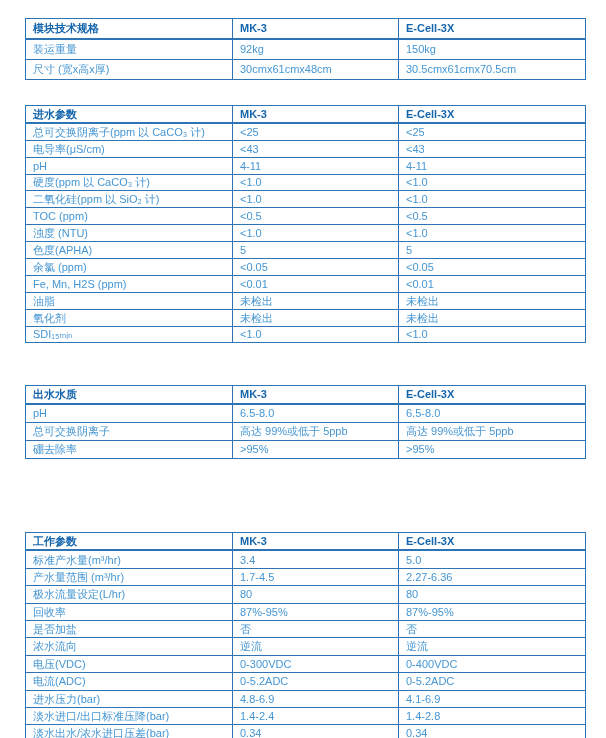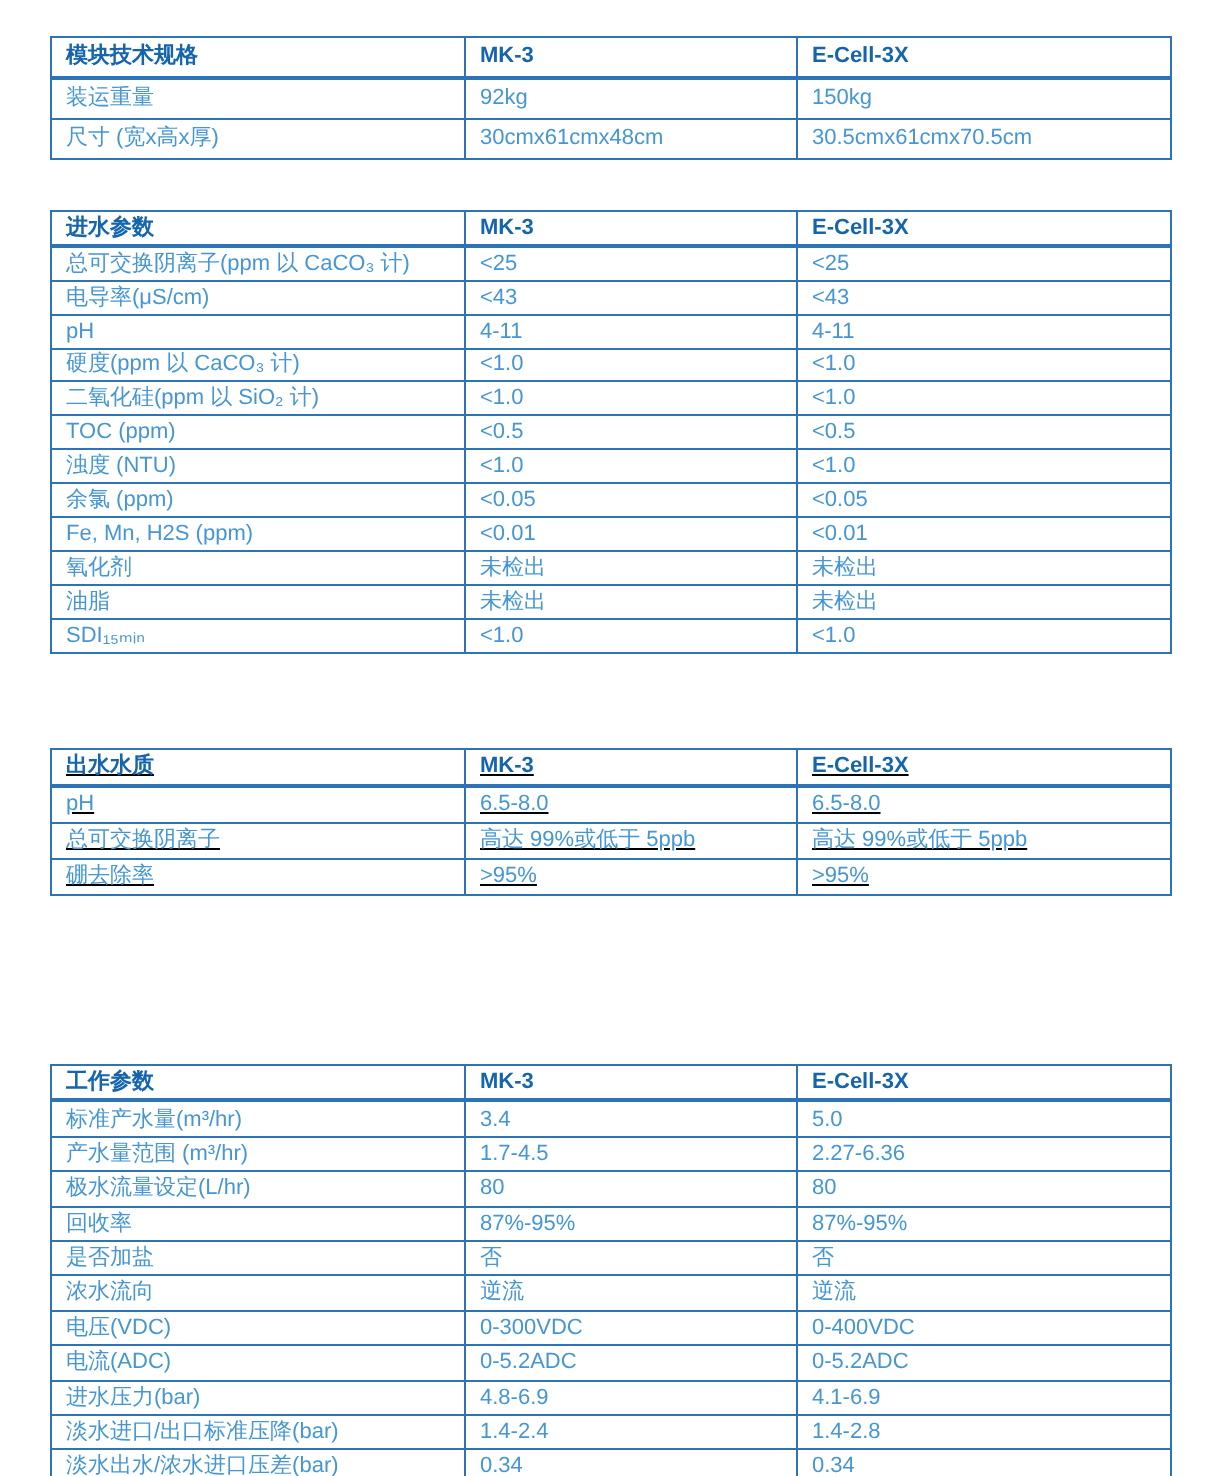--- a/index.html
+++ b/index.html
@@ -45,21 +45,21 @@
     font-weight: normal;
   }
 
   
   .t1 { top: 18px; }
   .t1 th, .t1 td { height: 19px; }
 
   .t2 { top: 105px; }
   .t2 th, .t2 td { height: 15.9px; }
 
-  .t3 { top: 374px; text-decoration: underline; }
+  .t3 { top: 385px; }
   .t3 th, .t3 td { height: 17px; }
 
   .t4 { top: 532px; }
   .t4 th, .t4 td { height: 16.4px; }
 </style>
 </head>
 <body>
 
 <table class="spec-table t1">
   <colgroup>
@@ -131,36 +131,41 @@
         <td>TOC (ppm)</td>
         <td>&lt;0.5</td>
         <td>&lt;0.5</td>
       </tr>
       <tr>
         <td>浊度 (NTU)</td>
         <td>&lt;1.0</td>
         <td>&lt;1.0</td>
       </tr>
       <tr>
+        <td>色度(APHA)</td>
+        <td>5</td>
+        <td>5</td>
+      </tr>
+      <tr>
         <td>余氯 (ppm)</td>
         <td>&lt;0.05</td>
         <td>&lt;0.05</td>
       </tr>
       <tr>
         <td>Fe, Mn, H2S (ppm)</td>
         <td>&lt;0.01</td>
         <td>&lt;0.01</td>
       </tr>
       <tr>
+        <td>油脂</td>
+        <td>未检出</td>
+        <td>未检出</td>
+      </tr>
+      <tr>
         <td>氧化剂</td>
-        <td>未检出</td>
-        <td>未检出</td>
-      </tr>
-      <tr>
-        <td>油脂</td>
         <td>未检出</td>
         <td>未检出</td>
       </tr>
       <tr>
         <td>SDI₁₅ₘᵢₙ</td>
         <td>&lt;1.0</td>
         <td>&lt;1.0</td>
       </tr>
     </tbody>
   </table>

